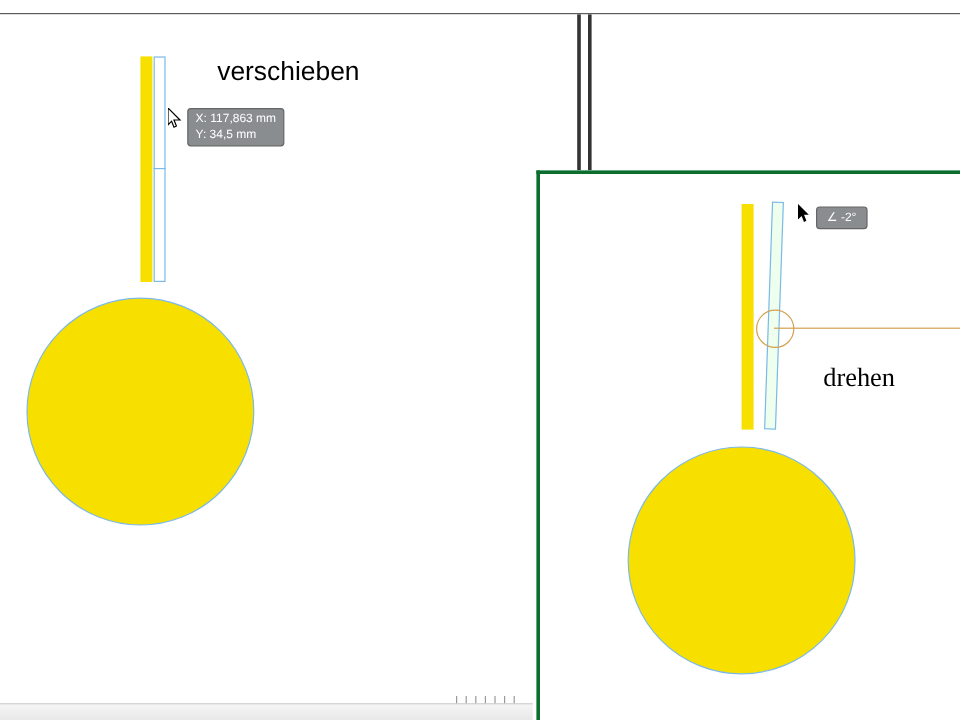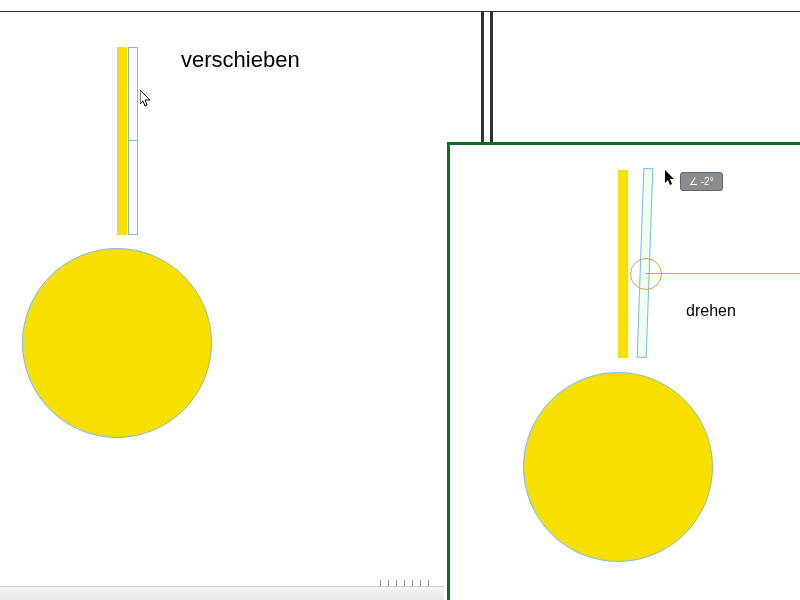--- a/index.html
+++ b/index.html
@@ -117,22 +117,23 @@
       height: 470px;
       background: #fff;
       border: 3px solid #0b6e2e;
       border-right: none;
       border-bottom: none;
     }
     .label-right {
       position: absolute;
       top: 290px;
       left: 686px;
-      font-size: 16px;
+      font-size: 22px;
       color: #000;
+      font-family: Liberation Serif, serif;
     }
     .yellow-rect-right {
       position: absolute;
       top: 158px;
       left: 618px;
       width: 10px;
       height: 188px;
       background: #f7df00;
     }
     .green-rect-right {
@@ -228,20 +229,24 @@
   <div class="label-left">verschieben</div>
   <div class="yellow-rect-left"></div>
   <div class="blue-rect-left"></div>
   <div class="blue-rect-left-divider"></div>
 
   <div class="cursor-left">
     <svg width="14" height="18" viewBox="0 0 14 18">
       <path d="M0,0 L0,14 L3,11 L5,16 L7,15 L5,10 L10,10 Z" fill="#fff" stroke="#000" stroke-width="1"></path>
     </svg>
   </div>
+  <div class="tooltip-left">
+    <div>X: 117,863 mm</div>
+    <div>Y: 34,5 mm</div>
+  </div>
 
   <div class="circle-left"></div>
 
   <div class="right-panel"></div>
 
   <div class="yellow-rect-right"></div>
   <div class="green-rect-right"></div>
 
   <div class="rotation-indicator"></div>
   <div class="rotation-line-h"></div>

